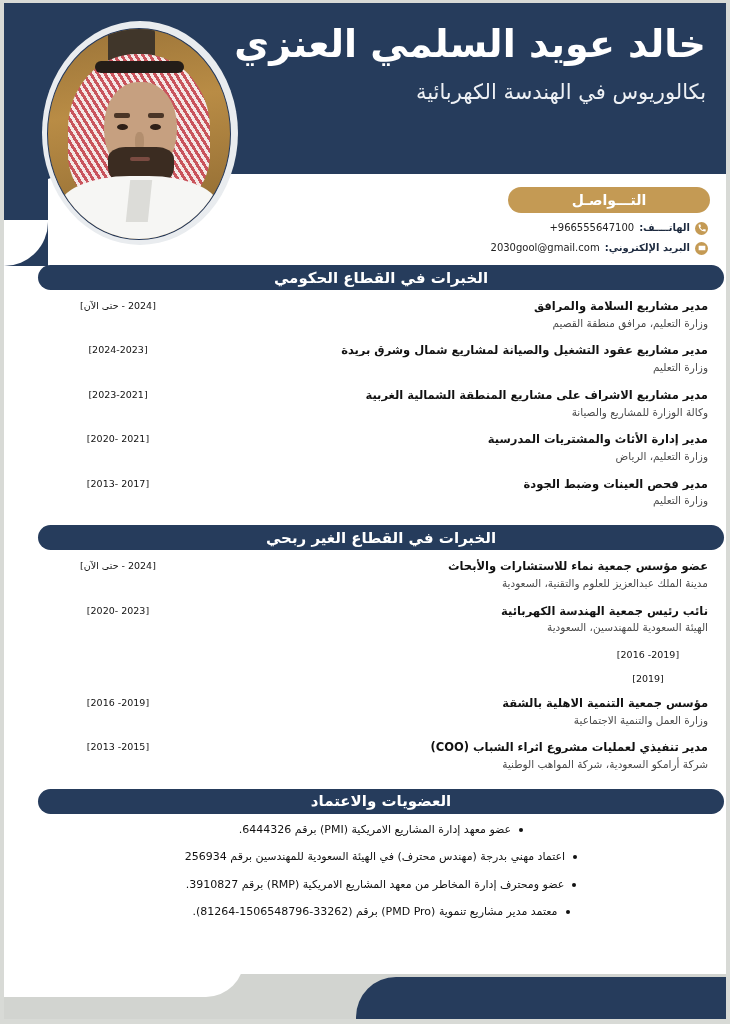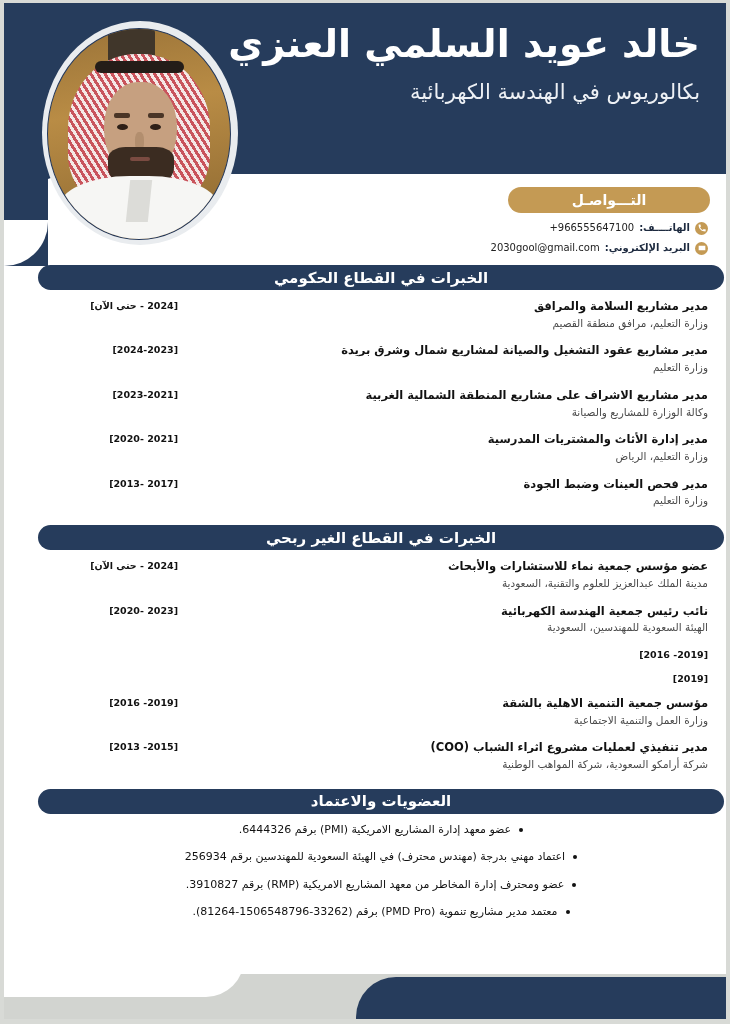--- a/index.html
+++ b/index.html
@@ -33,21 +33,21 @@
   .header {
     position: absolute;
     left: 0; top: 0;
     width: 722px;
     height: 262px;
     background: #263C5C;
     overflow: hidden;
   }
   .header-titles {
     position: absolute;
-    right: 26px;
+    right: 20px;
     top: 18px;
     width: 520px;
     text-align: right;
     direction: rtl;
   }
   .name {
     color: #ffffff;
     font-size: 38px;
     font-weight: bold;
     letter-spacing: 0px;
@@ -275,27 +275,27 @@
     line-height: 1.45;
   }
   .entry-sub {
     font-size: 10.5px;
     color: #4a4a4a;
     line-height: 1.5;
     margin-top: 1px;
   }
   .entry-date {
     font-size: 9.5px;
-    font-weight: bold;
+    font-weight: normal;
     color: #111111;
     direction: rtl;
     white-space: nowrap;
     flex: 0 0 auto;
     width: 120px;
-    text-align: right;
+    text-align: center;
     padding-top: 2px;
   }
 
   
   .memb-list {
     margin: 6px 0 0 0;
     padding: 0 0 0 0;
     list-style: none;
     direction: rtl;
   }

